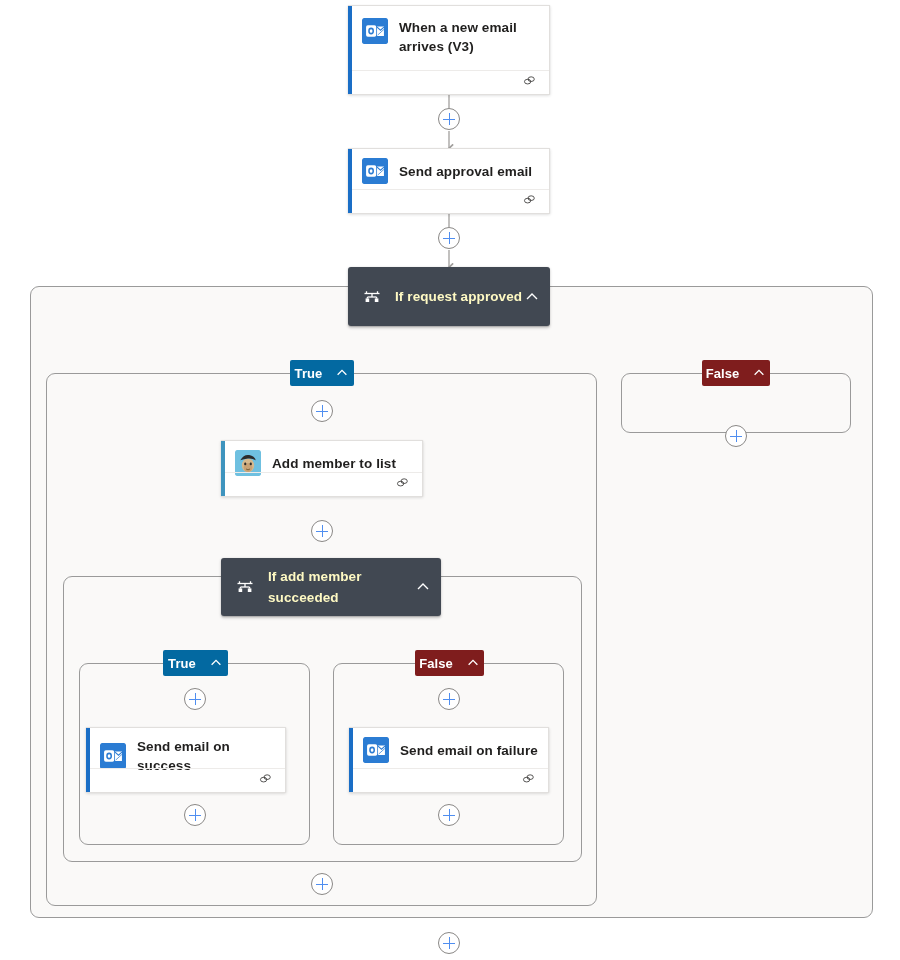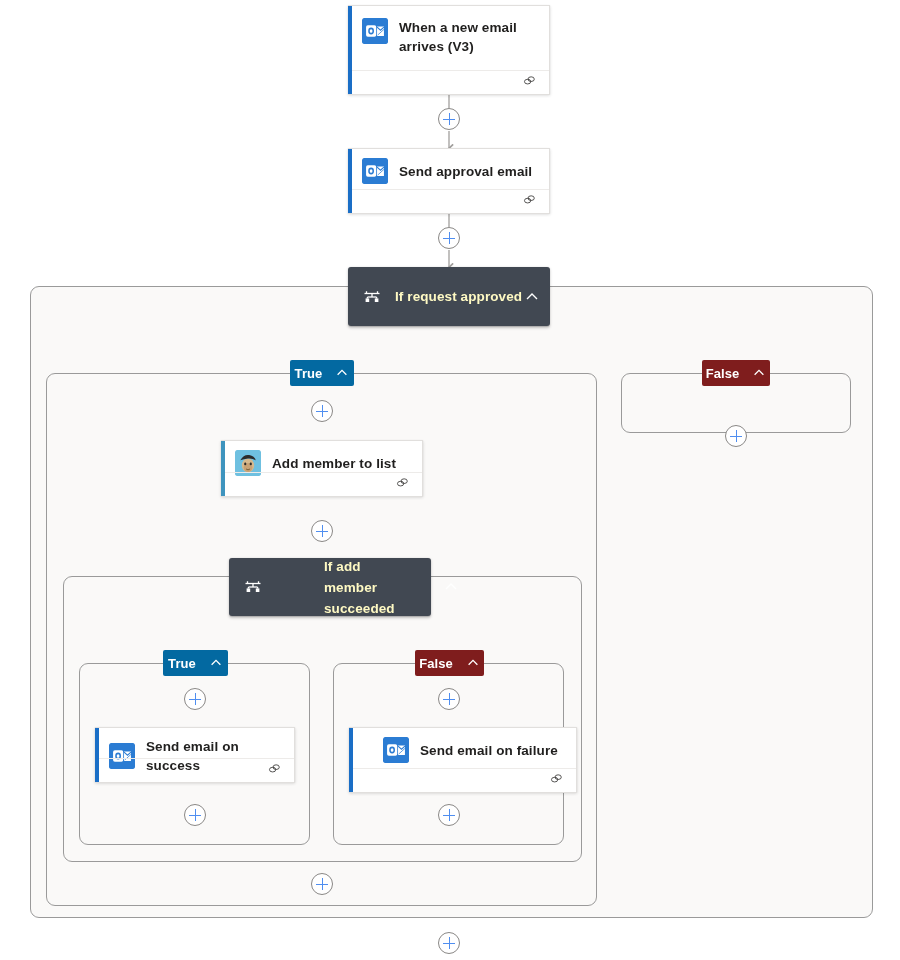--- a/index.html
+++ b/index.html
@@ -327,21 +327,21 @@
         <svg width="15" height="15" viewBox="0 0 20 20" aria-hidden="true">
           <ellipse cx="7.5" cy="11.5" rx="4.2" ry="3.1" fill="none" stroke="#3b3a39" stroke-width="1.15"></ellipse>
           <ellipse cx="12.2" cy="8.2" rx="4.2" ry="3.1" fill="none" stroke="#3b3a39" stroke-width="1.15"></ellipse>
         </svg>
       </span>
     </div>
   </div>
 
   <div class="plus" style="left:311px; top:520px;"></div>
 
-  <div class="cond" style="left:229px; top:558px; width:202px; height:58px;gap:48px;">
+  <div class="cond" style="left:221px; top:558px; width:220px; height:58px;">
     <span class="cond-icon">
       <svg viewBox="0 0 20 20" width="20" height="20" aria-hidden="true">
         <path d="M2.5 6.5 H17.5" stroke="#ffffff" stroke-width="1.3" fill="none"></path>
         <path d="M4.5 6.5 V4.2 M15.5 6.5 V4.2" stroke="#ffffff" stroke-width="1.3" fill="none"></path>
         <path d="M10 6.5 V10" stroke="#ffffff" stroke-width="1.3" fill="none"></path>
         <path d="M5.5 10 H14.5" stroke="#ffffff" stroke-width="1.3" fill="none"></path>
         <rect x="3.6" y="11.4" width="3.6" height="3.6" fill="#ffffff"></rect>
         <rect x="12.8" y="11.4" width="3.6" height="3.6" fill="#ffffff"></rect>
         <path d="M5.4 10 V11.4 M14.6 10 V11.4" stroke="#ffffff" stroke-width="1.3" fill="none"></path>
       </svg>
@@ -369,21 +369,21 @@
       <svg viewBox="0 0 16 16" width="14" height="14" aria-hidden="true">
         <path d="M3 10 L8 5 L13 10" fill="none" stroke="#ffffff" stroke-width="1.5"></path>
       </svg>
     </span>
   </div>
 
   <div class="plus" style="left:184px; top:688px;"></div>
 
   <div class="plus" style="left:438px; top:688px;"></div>
 
-  <div class="card" style="left:95px; top:727px; width:200px; height:56px;">
+  <div class="card" style="left:86px; top:727px; width:200px; height:66px;">
     <div class="accent" style="background:#1a6ec6;"></div>
     <div class="card-head">
       <span>
         <svg class="app-icon" viewBox="0 0 32 32" aria-hidden="true">
           <rect width="32" height="32" rx="2" fill="#2b7cd3"></rect>
           <rect x="5" y="9" width="12.5" height="14" rx="2.2" fill="#ffffff"></rect>
           <ellipse cx="11.2" cy="16" rx="3.6" ry="4.3" fill="#2b7cd3"></ellipse>
           <ellipse cx="11.2" cy="16" rx="1.7" ry="2.3" fill="#ffffff"></ellipse>
           <path d="M18.5 10.5 H27 V22 H18.5 Z" fill="#ffffff"></path>
           <path d="M18.5 11.3 L22.8 15 L27 11.3" fill="none" stroke="#2b7cd3" stroke-width="1.3"></path>
@@ -395,21 +395,21 @@
     <div class="card-foot" style="position:absolute; left:4px; right:0; bottom:0;">
       <span>
         <svg width="15" height="15" viewBox="0 0 20 20" aria-hidden="true">
           <ellipse cx="7.5" cy="11.5" rx="4.2" ry="3.1" fill="none" stroke="#3b3a39" stroke-width="1.15"></ellipse>
           <ellipse cx="12.2" cy="8.2" rx="4.2" ry="3.1" fill="none" stroke="#3b3a39" stroke-width="1.15"></ellipse>
         </svg>
       </span>
     </div>
   </div>
 
-  <div class="card" style="left:349px; top:727px; width:228px; height:66px;padding-left:20px;">
+  <div class="card" style="left:349px; top:727px; width:200px; height:66px;">
     <div class="accent" style="background:#1a6ec6;"></div>
     <div class="card-head">
       <span>
         <svg class="app-icon" viewBox="0 0 32 32" aria-hidden="true">
           <rect width="32" height="32" rx="2" fill="#2b7cd3"></rect>
           <rect x="5" y="9" width="12.5" height="14" rx="2.2" fill="#ffffff"></rect>
           <ellipse cx="11.2" cy="16" rx="3.6" ry="4.3" fill="#2b7cd3"></ellipse>
           <ellipse cx="11.2" cy="16" rx="1.7" ry="2.3" fill="#ffffff"></ellipse>
           <path d="M18.5 10.5 H27 V22 H18.5 Z" fill="#ffffff"></path>
           <path d="M18.5 11.3 L22.8 15 L27 11.3" fill="none" stroke="#2b7cd3" stroke-width="1.3"></path>

